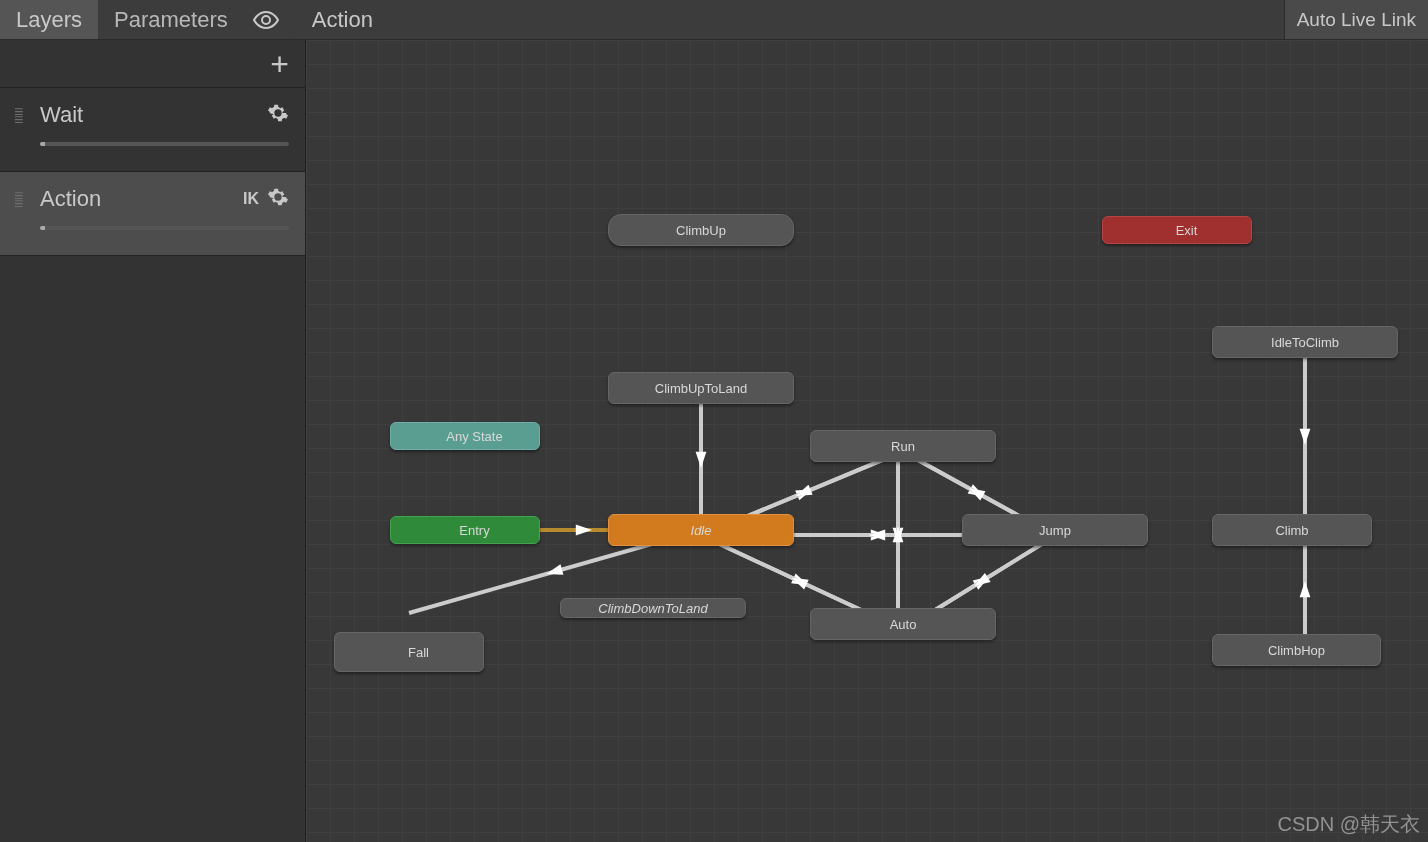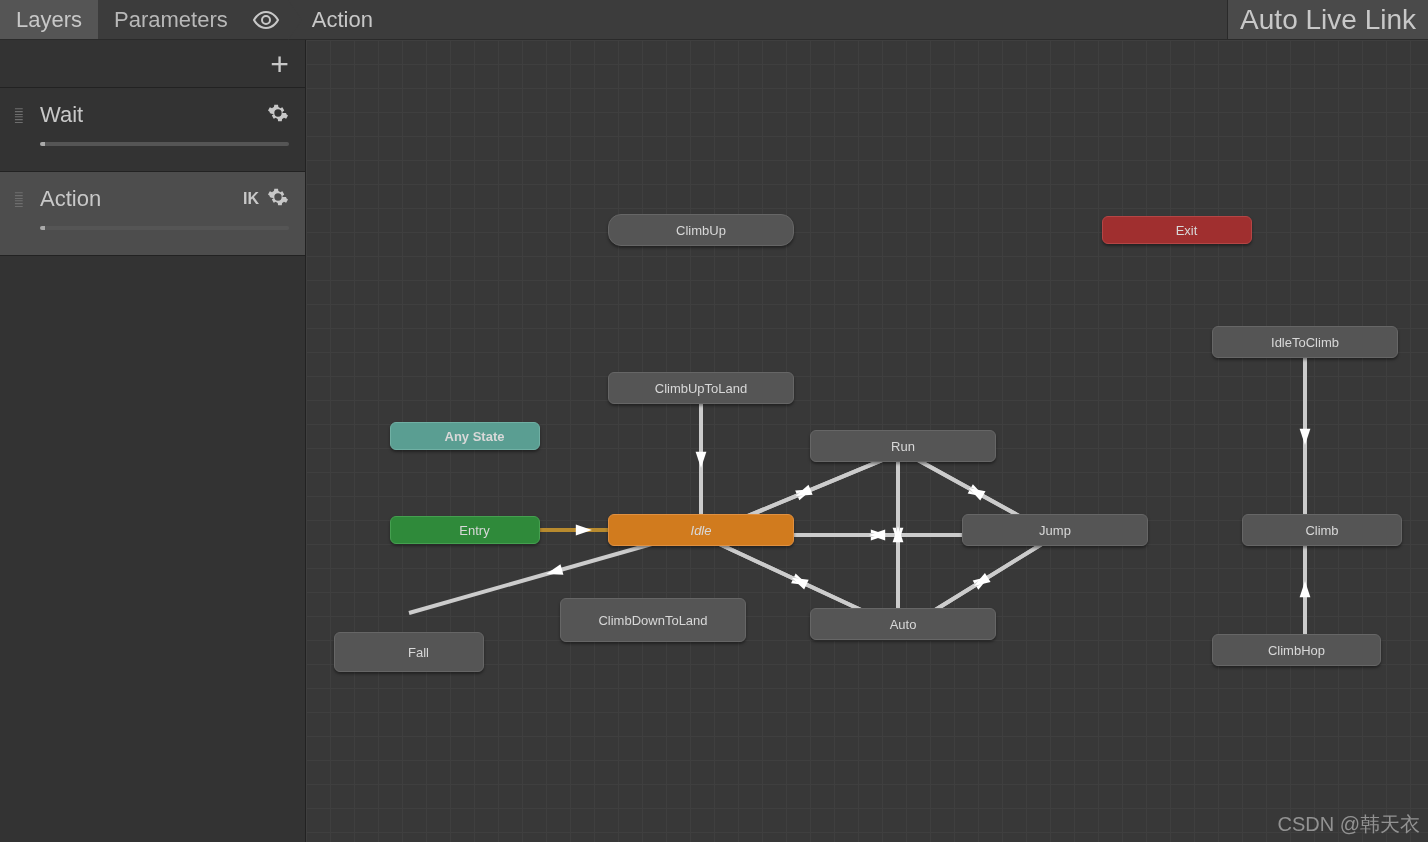--- a/index.html
+++ b/index.html
@@ -23,21 +23,21 @@
     width:0; height:0; align-self:center;
     border-top:20px solid transparent;
     border-bottom:20px solid transparent;
     border-left:14px solid #3c3c3c;
     margin-right:4px;
   }
   .breadcrumb-text { font-size:22px; color:#c8c8c8; display:flex; align-items:center; padding:0 6px; }
   .toolbar-spacer { flex:1; }
   .autolive {
     padding:0 12px; display:flex; align-items:center;
-    font-size:28px; color:#c8c8c8; background:#4a4a4a; border-left:1px solid #2a2a2a;
+    font-size:19px; color:#c8c8c8; background:#4a4a4a; border-left:1px solid #2a2a2a;
     cursor:pointer;
   }
 
   
   .sidebar {
     position:absolute; left:0; top:40px; width:306px; height:802px;
     background:#333333; border-right:1px solid #222;
   }
   .sidebar-addrow {
     height:48px; display:flex; align-items:center; justify-content:flex-end;
@@ -78,21 +78,21 @@
   .node {
     position:absolute; display:flex; align-items:center; justify-content:center;
     font-size:13px; color:#d8d8d8;
     border-radius:6px; box-shadow:0 2px 3px rgba(0,0,0,0.4);
     cursor:move; user-select:none;
   }
   .node.small { width:150px; height:28px;padding-left:19px; }
   .node.state { width:186px; height:32px; background:#555555; border:1px solid #666; }
   .node.default-state { width:186px; height:32px; background:#d17b1e; border:1px solid #e09040; }
   .node.entry  { background:#2f8a3a; border:1px solid #45a050; }
-  .node.any    { background:#5a9e92; border:1px solid #70b0a4;font-weight:bold; }
+  .node.any    { background:#5a9e92; border:1px solid #70b0a4; }
   .node.exit   { background:#a02f2f; border:1px solid #b54545; }
   .node.gray-small { background:#555555; border:1px solid #666; }
 
   .watermark {
     position:absolute; right:8px; bottom:4px;
     font-size:20px; color:#b8b8b8; opacity:0.7; pointer-events:none;
   }
 </style>
 </head>
 <body>
@@ -190,18 +190,18 @@
   <div class="watermark">CSDN @韩天衣</div>
 <div class="node state" style="left: 302px; top: 174px; width: 186px; height: 32px; border-radius: 13px;">ClimbUp</div>
     <div class="node small exit" style="left: 796px; top: 176px; width: 150px; height: 28px;">Exit</div>
     <div class="node state" style="left: 906px; top: 286px; width: 186px; height: 32px;">IdleToClimb</div>
     <div class="node state" style="left: 302px; top: 332px; width: 186px; height: 32px;">ClimbUpToLand</div>
     <div class="node small any" style="left: 84px; top: 382px; width: 150px; height: 28px;">Any State</div>
     <div class="node state" style="left: 504px; top: 390px; width: 186px; height: 32px;">Run</div>
     <div class="node small entry" style="left: 84px; top: 476px; width: 150px; height: 28px;">Entry</div>
     <div class="node default-state" style="left: 302px; top: 474px; width: 186px; height: 32px; font-style: italic;">Idle</div>
     <div class="node state" style="left: 656px; top: 474px; width: 186px; height: 32px;">Jump</div>
-    <div class="node state" style="left: 936px; top: 474px; width: 160px; height: 32px;">Climb</div>
+    <div class="node state" style="left: 906px; top: 474px; width: 160px; height: 32px;">Climb</div>
     <div class="node small gray-small" style="left: 28px; top: 592px; width: 150px; height: 40px;">Fall</div>
-    <div class="node state" style="left: 254px; top: 558px; width: 186px; height: 44px;">ClimbDownToLand</div>
+    <div class="node state" style="left: 254px; top: 558px; width: 186px; height: 20px; font-style: italic;">ClimbDownToLand</div>
     <div class="node state" style="left: 504px; top: 568px; width: 186px; height: 32px;">Auto</div>
     <div class="node state" style="left: 906px; top: 594px; width: 169px; height: 32px;">ClimbHop</div>
   </div>
 
 </body></html>

